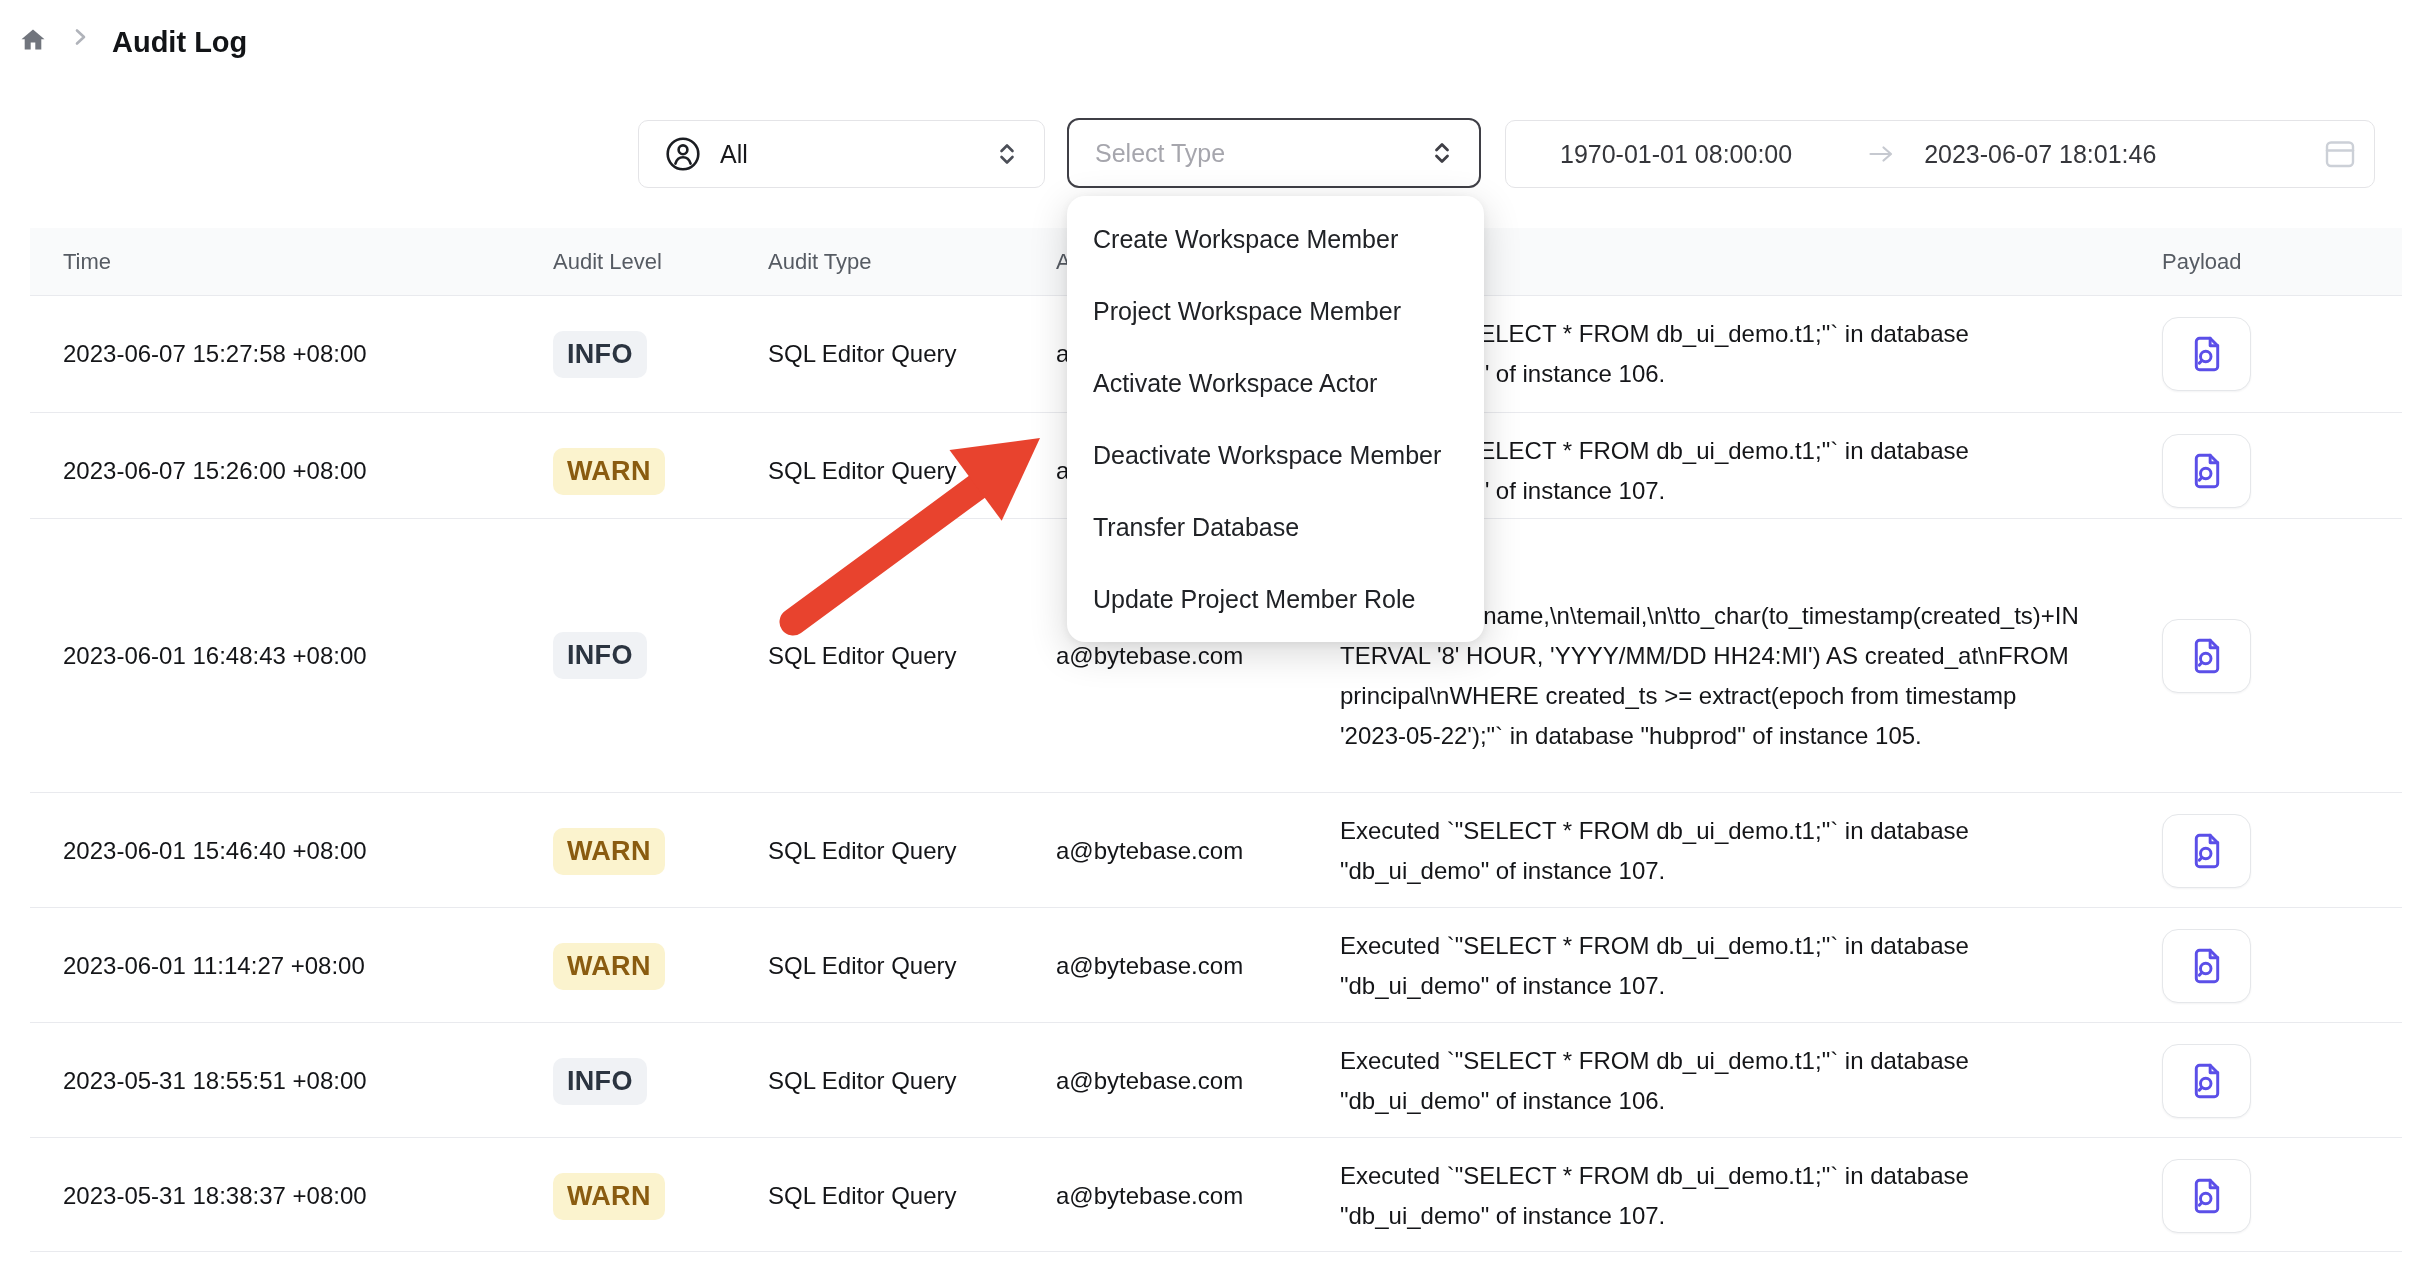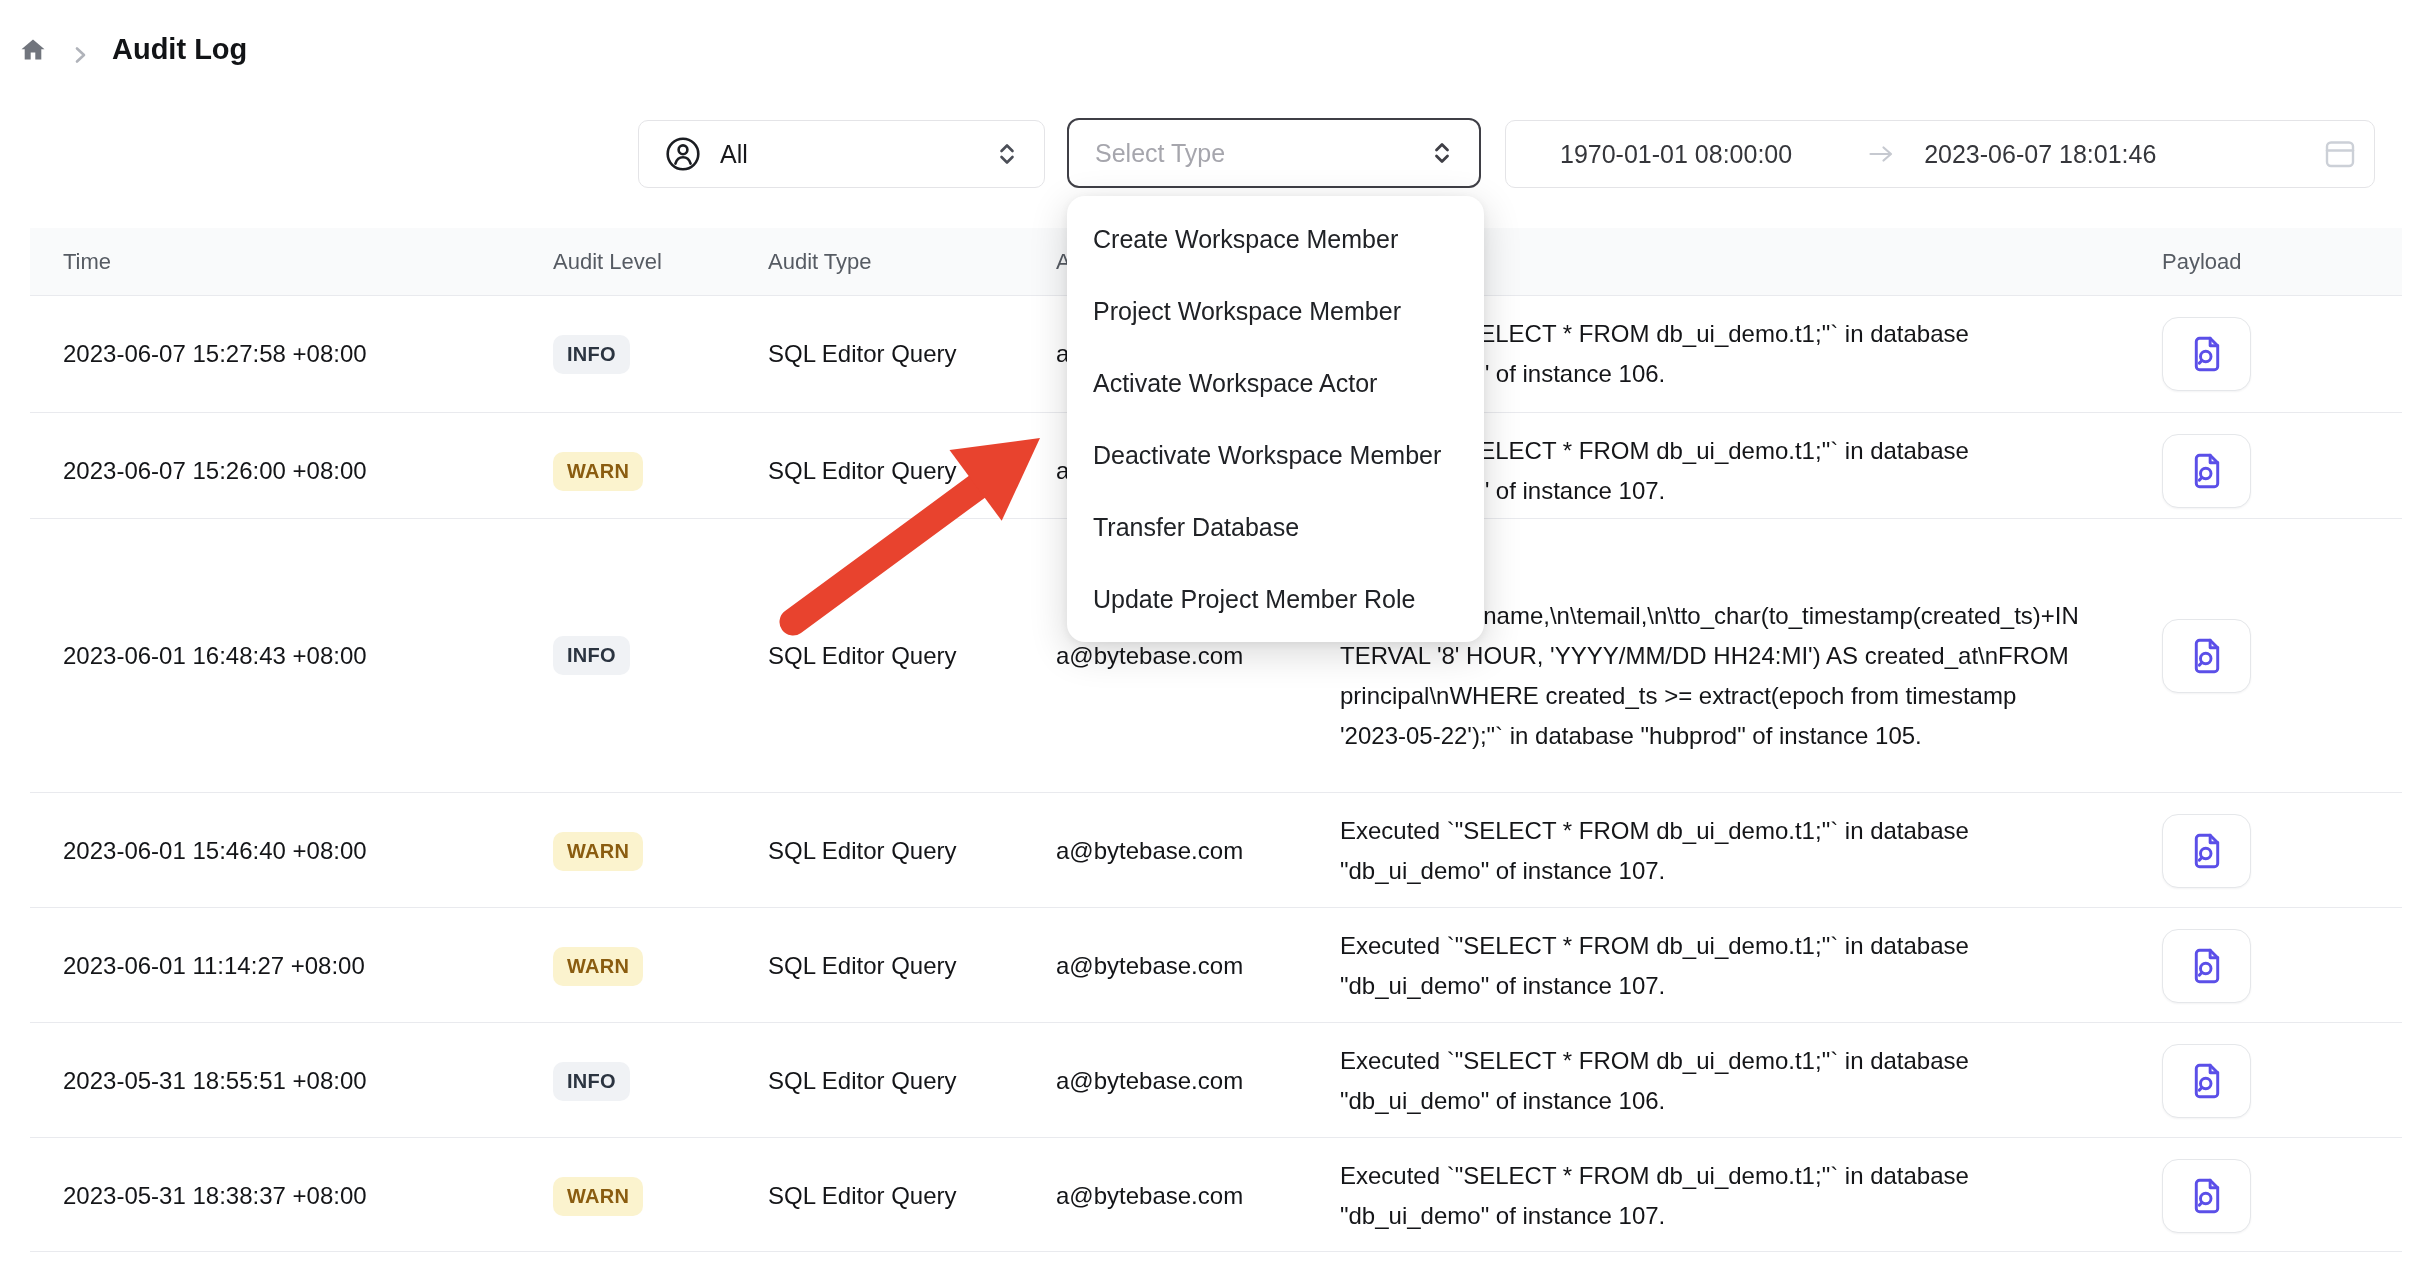--- a/index.html
+++ b/index.html
@@ -9,21 +9,21 @@
     --header_bg:#f9fafb;
   }
   *{box-sizing:border-box}
   html,body{margin:0;padding:0}
   body{
     width:2410px;height:1268px;position:relative;overflow:hidden;
     background:#fff;color:#17181b;
     font-family:"Liberation Sans",sans-serif;
   }
   
-  .breadcrumb{position:absolute;left:18px;top:26px;display:flex;align-items:flex-end;gap:21px;height:40px}
+  .breadcrumb{position:absolute;left:18px;top:26px;display:flex;align-items:flex-start;gap:21px;height:40px}
   .crumb-title{font-size:29px;font-weight:600;color:#121417}
   
   .select{position:absolute;display:flex;align-items:center;background:#fff;
     border:1.5px solid #e4e4e7;border-radius:10px}
   #actor-select{left:638px;top:120px;width:407px;height:68px;padding:0 22px 0 24px;gap:17px}
   #actor-select .label{font-size:25px;color:#18181b}
   .updown{margin-left:auto;flex:none;display:flex}
   #type-select{left:1067px;top:118px;width:414px;height:70px;border:2.5px solid #3f3f46;border-radius:12px;padding:0 22px 0 26px}
   #type-select .placeholder{font-size:25px;color:#a6a6ad}
   #date-range{left:1505px;top:120px;width:870px;height:68px;padding:0 16px 0 54px}
@@ -33,21 +33,21 @@
   
   .table{position:absolute;left:30px;top:228px;width:2372px}
   .thead,.row{display:grid;grid-template-columns:490px 215px 288px 284px 780px 282px;
     align-items:center;padding-left:33px}
   .thead{height:68px;background:var(--header_bg);border-bottom:1px solid #e9eaee}
   .th{font-size:22px;font-weight:500;color:#565b63}
   .th.payload,.cell.payload{padding-left:42px}
   .row{border-bottom:1px solid #e9eaee}
   .cell{font-size:24px;color:#141518}
   .cell.comment{line-height:40px;padding:18px 40px 18px 0;overflow-wrap:break-word}
-  .badge{display:inline-block;padding:8px 14px;border-radius:10px;font-size:20px;font-weight:700;letter-spacing:.3px}
+  .badge{display:inline-block;padding:8px 14px;border-radius:10px;font-size:27px;font-weight:700;letter-spacing:.3px}
   .badge.info{background:var(--info_bg);color:var(--info_text)}
   .badge.warn{background:var(--warn_bg);color:var(--warn_text)}
   .payload-btn{width:89px;height:74px;border:1.5px solid #e5e7ea;border-radius:16px;background:#fff;
     display:flex;align-items:center;justify-content:center;padding:0;cursor:pointer;
     box-shadow:0 1px 2px rgba(16,24,40,.05)}
   
   .dropdown{position:absolute;left:1067px;top:196px;width:417px;height:446px;background:#fff;
     border-radius:18px;padding:7px 0;z-index:30;overflow:hidden;
     box-shadow:0 10px 38px rgba(0,0,0,.16),0 2px 8px rgba(0,0,0,.06)}
   .menu-item{height:72px;line-height:72px;padding:0 26px;font-size:25px;color:#202226;

